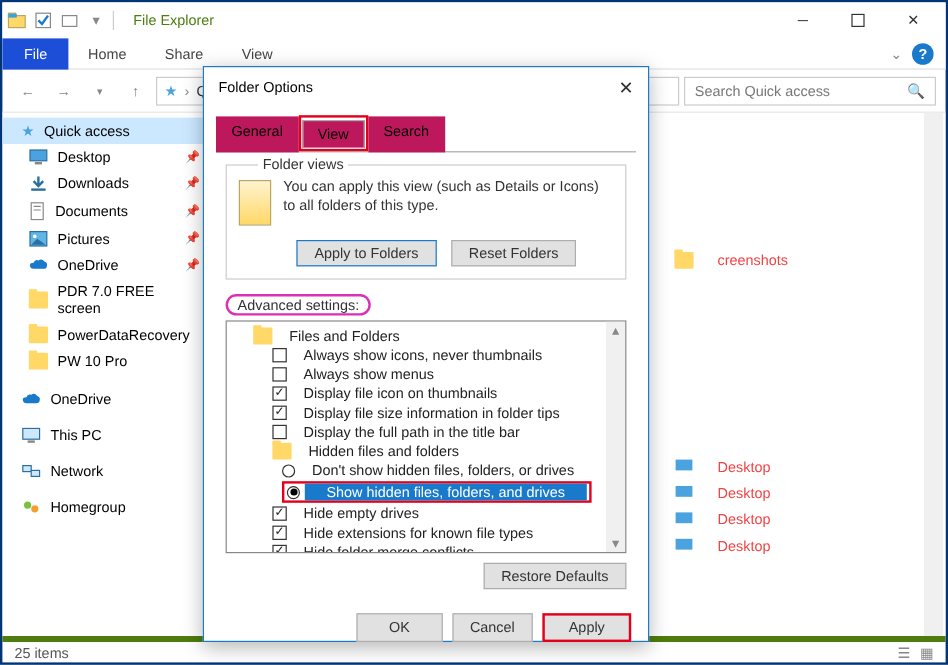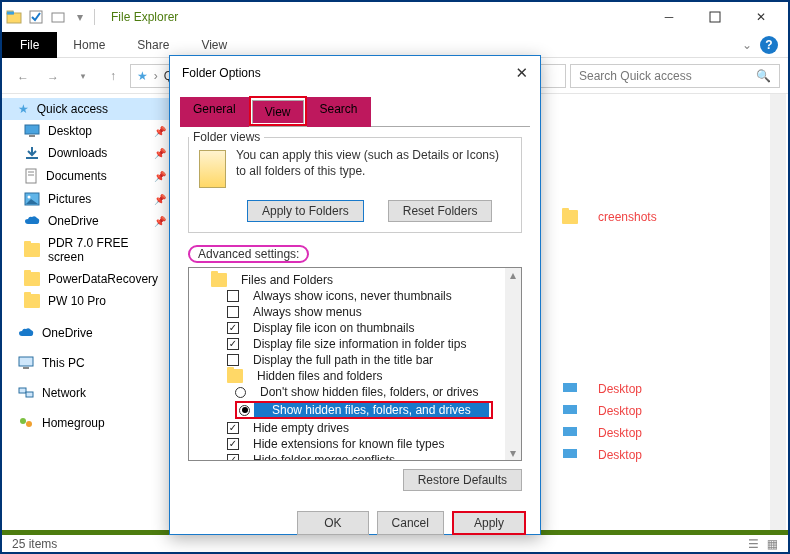--- a/index.html
+++ b/index.html
@@ -6,21 +6,21 @@
 body{background:#003576;width:790px;height:554px;overflow:hidden;position:relative}
 .window{position:absolute;top:2px;left:2px;right:2px;bottom:2px;background:#fff;display:flex;flex-direction:column}
 .titlebar{height:30px;display:flex;align-items:center;padding:0 4px;background:#fff}
 .title-icons{display:flex;align-items:center;gap:6px}
 .qat-icon{width:16px;height:16px;display:flex;align-items:center;justify-content:center}
 .title-text{margin-left:10px;color:#4d7c0f}
 .title-sep{width:1px;height:16px;background:#ccc;margin:0 6px}
 .win-controls{margin-left:auto;display:flex}
 .win-btn{width:46px;height:30px;display:flex;align-items:center;justify-content:center;color:#333}
 .ribbon{height:26px;display:flex;align-items:center;background:#fff;border-bottom:1px solid #e0e0e0}
-.file-tab{background:#000000;color:#fff;padding:5px 18px;height:26px;display:flex;align-items:center}
+.file-tab{background:#1d4ed8;color:#fff;padding:5px 18px;height:26px;display:flex;align-items:center}
 .ribbon-tab{padding:5px 16px;color:#444}
 .ribbon-right{margin-left:auto;display:flex;align-items:center;gap:8px;padding-right:10px}
 .help-icon{width:18px;height:18px;border-radius:50%;background:#1979ca;color:#fff;display:flex;align-items:center;justify-content:center;font-weight:bold}
 .toolbar{height:36px;display:flex;align-items:center;padding:4px 8px;gap:4px;border-bottom:1px solid #e5e5e5}
 .nav-btn{width:26px;height:26px;display:flex;align-items:center;justify-content:center;color:#888}
 .address-bar{flex:1;border:1px solid #ccc;height:24px;display:flex;align-items:center;padding:0 6px;gap:6px}
 .search-box{width:210px;border:1px solid #ccc;height:24px;display:flex;align-items:center;justify-content:space-between;padding:0 8px;color:#777}
 .main{flex:1;display:flex;overflow:hidden}
 .sidebar{width:174px;border-right:1px solid #e5e5e5;background:#fff;padding-top:4px}
 .side-item{display:flex;align-items:center;padding:4px 8px 4px 22px;gap:8px}
@@ -37,25 +37,25 @@
 
 .dialog{position:absolute;left:169px;top:55px;width:372px;height:480px;background:#fff;border:1px solid #1979ca;box-shadow:0 4px 16px rgba(0,0,0,0.3)}
 .dlg-title{height:34px;display:flex;align-items:center;justify-content:space-between;padding:0 12px;font-size:13px}
 .dlg-close{font-size:15px;color:#333}
 .tabs{display:flex;padding:0 10px;margin-top:6px}
 .tab{padding:4px 12px;border:1px solid transparent;position:relative;top:1px;background:#be185d}
 .tab.active{border:1px solid #aaa;border-bottom:1px solid #fff}
 .tab-highlight{border:2px solid #e2001a;padding:1px}
 .tab-body{border-top:1px solid #aaa;margin:0 10px;padding:10px 8px}
 .fv-group{border:1px solid #ccc;padding:10px;position:relative}
-.fv-group-label{position:absolute;top:-8px;left:0;background:#fff;padding:0 4px;color:#333}
+.fv-group-label{position:absolute;top:-8px;left:26px;background:#fff;padding:0 4px;color:#333}
 .fv-row{display:flex;gap:10px}
 .fv-icon{width:38px;height:38px;background:linear-gradient(#fff3cf,#ffd867);border:1px solid #b9a760;margin-top:2px}
 .fv-text{color:#333;line-height:1.3}
-.fv-btns{display:flex;gap:24px;margin-top:12px;margin-left:48px}
+.fv-btns{display:flex;gap:12px;margin-top:12px;margin-left:48px}
 .dlg-btn{border:1px solid #adadad;background:#e1e1e1;padding:3px 14px;color:#333}
 .dlg-btn.accent{border:1px solid #1979ca}
 .adv-label{display:inline-block;margin-top:12px;border:2px solid #db2fb7;border-radius:12px;padding:0 8px;color:#333}
 .tree-box{border:1px solid #888;height:194px;margin-top:4px;overflow:hidden;position:relative;background:#fff}
 .tree-scroll{position:absolute;right:0;top:0;bottom:0;width:16px;background:#f0f0f0;display:flex;flex-direction:column;align-items:center}
 .tree{padding:4px 6px}
 .tree-item{display:flex;align-items:center;gap:14px;padding:1px 0;color:#222}
 .tree-item.indent1{padding-left:16px}
 .tree-item.indent2{padding-left:32px}
 .tree-item.indent3{padding-left:40px}

